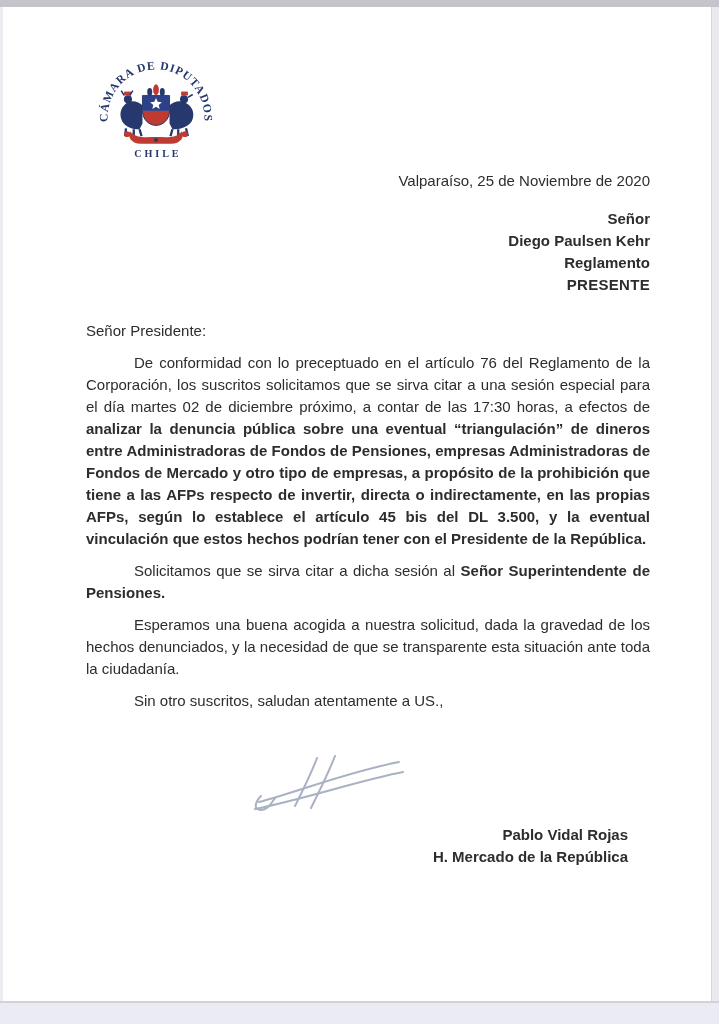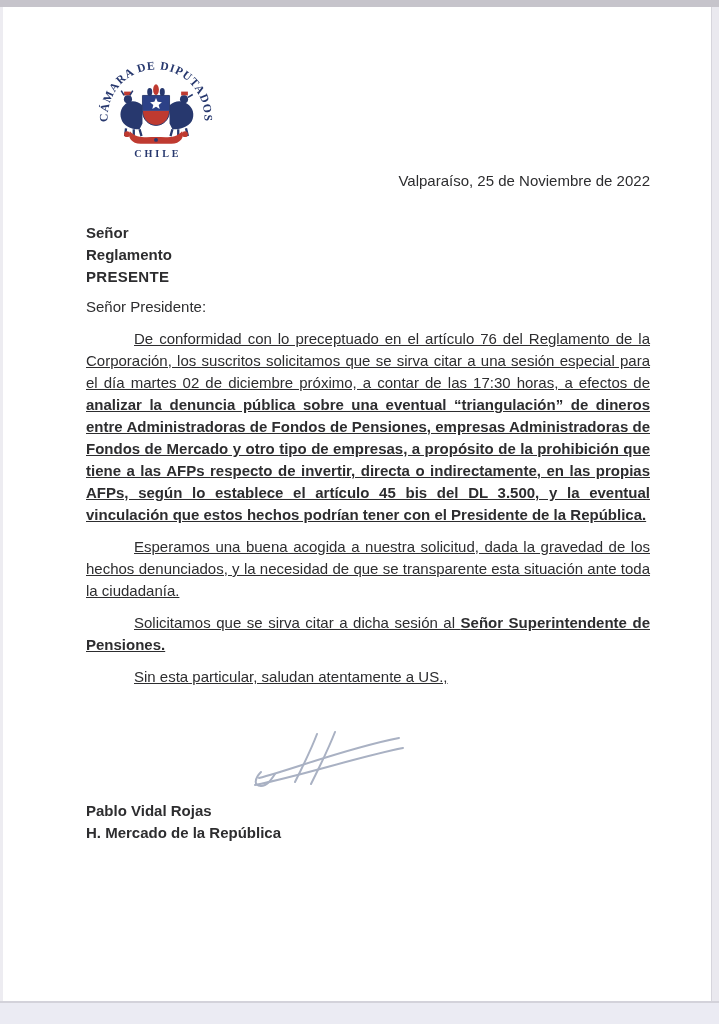--- a/index.html
+++ b/index.html
@@ -24,39 +24,38 @@
   .content {
     position:absolute; left:83px; top:0; width:564px;
     color:#2d2d2f;
     font-size:15px; line-height:22px;
   }
   .logo-wrap { margin:47px 0 0 12px; width:116px; height:110px; }
   .logo-wrap svg { display:block; width:116px; height:110px; }
 
   .date-line { margin-top:6px; text-align:right; }
 
-  .recipient { margin-top:30px; font-weight:bold; }
+  .recipient { margin-top:16px; font-weight:bold;text-align:right; }
   .recipient div { line-height:22px; }
   .recipient .underline { letter-spacing:0.3px; }
 
-  .salutation { margin-top:8px; }
+  .salutation { margin-top:24px; }
 
   p.body-par {
     margin:10px 0 0 0;
     text-indent:48px;
     text-align:justify;
-    text-decoration:underline;
   }
   p.body-par b, p.body-par strong { font-weight:bold; }
 
   .closing { margin-top:10px; text-indent:48px; }
 
   .signature-ink { display:block; margin:40px 0 0 165px; width:158px; height:62px; }
 
-  .signer { margin-top:10px; margin-right:22px; text-align:left; font-weight:bold; }
+  .signer { margin-top:10px; margin-right:22px; text-align:right; font-weight:bold; }
   .signer div { line-height:22px; }
 </style>
 </head>
 <body>
 
 <div class="edge-top"></div>
 <div class="edge-left"></div>
 <div class="edge-right"></div>
 <div class="edge-bottom"></div>
 
@@ -111,37 +110,38 @@
           <path d="M33 79 C40 87 50 85 60 85 C70 85 80 87 87 79 C90 85 85 92 76 92 L44 92 C35 92 30 85 33 79 Z" fill="#bf3a30"></path>
           <circle cx="30" cy="82" r="3" fill="#bf3a30"></circle>
           <circle cx="90" cy="82" r="3" fill="#bf3a30"></circle>
           <circle cx="60" cy="88" r="2" fill="#27386e"></circle>
         </g>
 
         <text x="62" y="106" text-anchor="middle" font-family="Liberation Serif, serif" font-size="10.5" font-weight="bold" letter-spacing="3" fill="#27386e">CHILE</text>
       </svg>
     </div>
 
-    <div class="date-line">Valparaíso, 25 de Noviembre de 2022</div>
+    <div class="date-line">Valparaíso, 25 de Noviembre de 2020</div>
 
     <div class="recipient">
       <div>Señor</div>
+      <div>Diego Paulsen Kehr</div>
       <div>Reglamento</div>
       <div class="underline">PRESENTE</div>
     </div>
 
     <div class="salutation">Señor Presidente:</div>
 
     <p class="body-par"><span>De conformidad con lo preceptuado en el artículo 76 del Reglamento de la Corporación, los suscritos solicitamos que se sirva citar a una sesión especial para el día martes 02 de diciembre próximo, a contar de las 17:30 horas, a efectos de </span><strong>analizar la denuncia pública sobre una eventual “triangulación” de dineros entre Administradoras de Fondos de Pensiones, empresas Administradoras de Fondos de Mercado y otro tipo de empresas, a propósito de la prohibición que tiene a las AFPs respecto de invertir, directa o indirectamente, en las propias AFPs, según lo establece el artículo 45 bis del DL 3.500, y la eventual vinculación que estos hechos podrían tener con el Presidente de la República.</strong></p>
 
+    <p class="body-par"><span>Solicitamos que se sirva citar a dicha sesión al </span><strong>Señor Superintendente de Pensiones.</strong></p>
+
     <p class="body-par">Esperamos una buena acogida a nuestra solicitud, dada la gravedad de los hechos denunciados, y la necesidad de que se transparente esta situación ante toda la ciudadanía.</p>
 
-    <p class="body-par"><span>Solicitamos que se sirva citar a dicha sesión al </span><strong>Señor Superintendente de Pensiones.</strong></p>
-
-    <p class="body-par closing">Sin esta particular, saludan atentamente a US.,</p>
+    <p class="body-par closing">Sin otro suscritos, saludan atentamente a US.,</p>
 
     <svg class="signature-ink" viewBox="0 0 158 62" aria-hidden="true">
       <g stroke="#a9b1c3" stroke-width="2" fill="none" stroke-linecap="round">
         <path d="M8 50 C40 42 96 20 148 10"></path>
         <path d="M4 57 C50 48 110 28 152 20"></path>
         <path d="M66 6 C60 22 50 42 44 54"></path>
         <path d="M84 4 C77 22 66 44 60 56"></path>
         <path d="M10 44 C4 50 2 58 10 58 C16 58 20 52 24 46"></path>
       </g>
     </svg>

